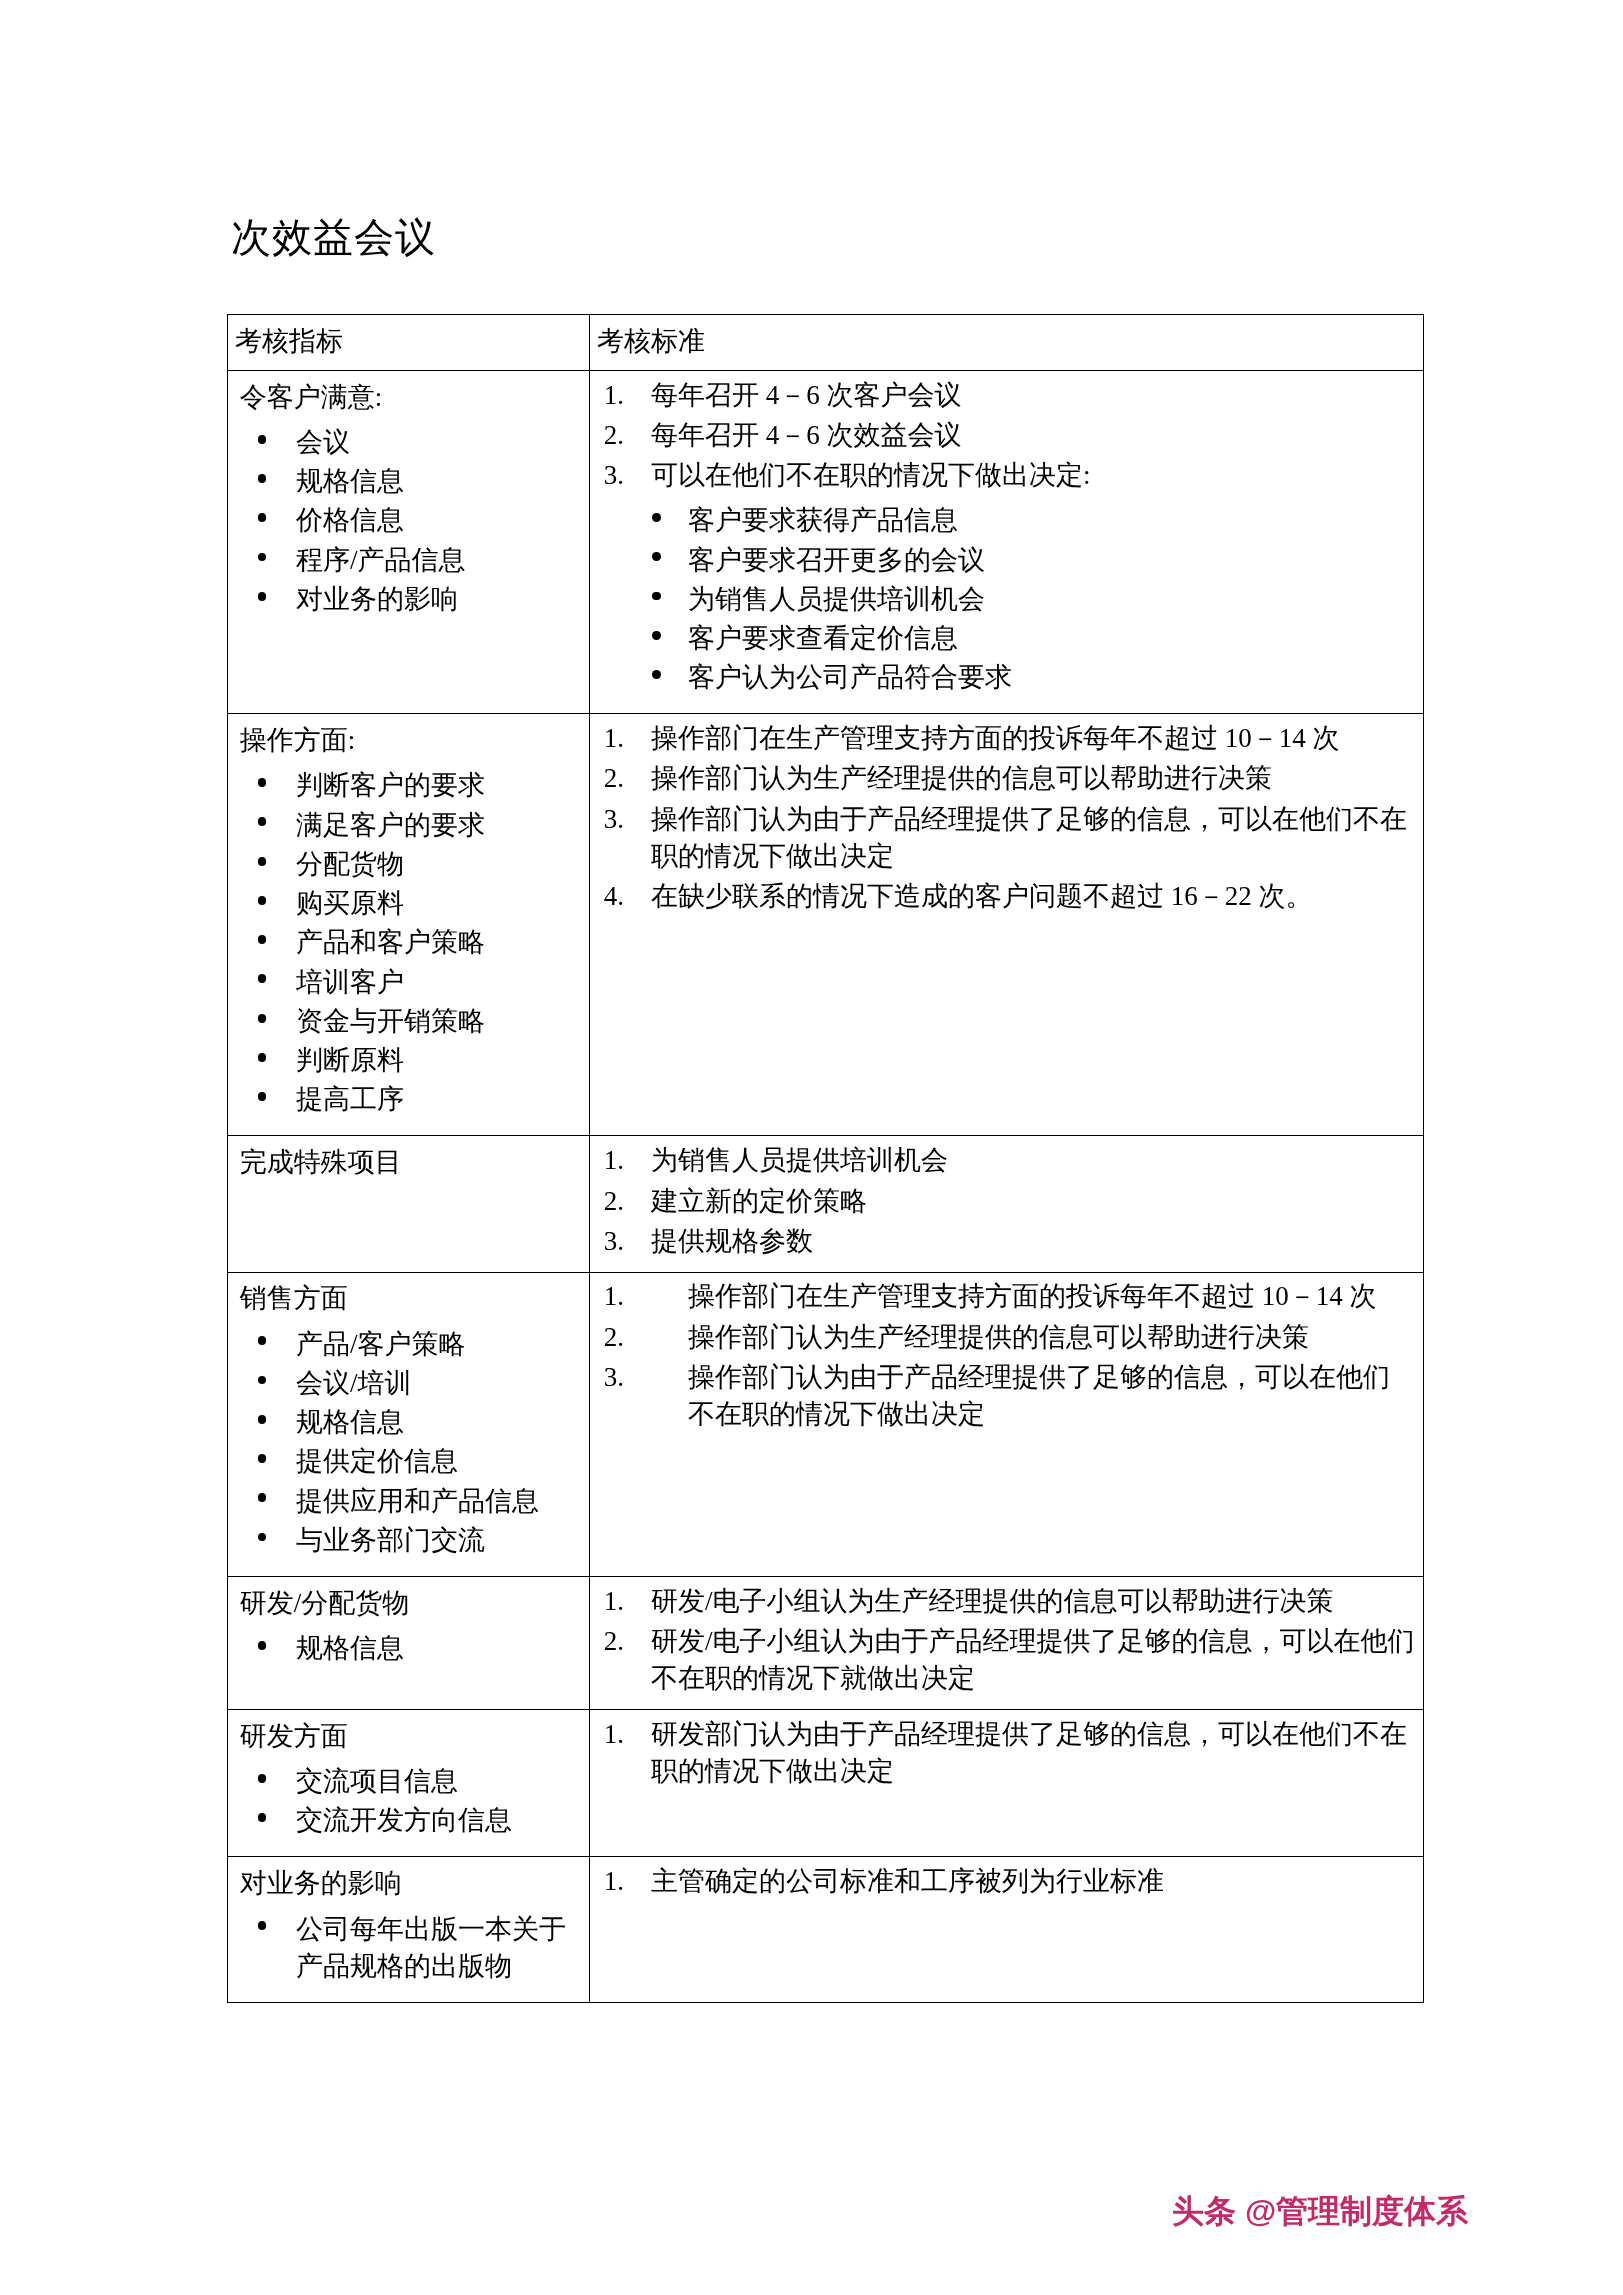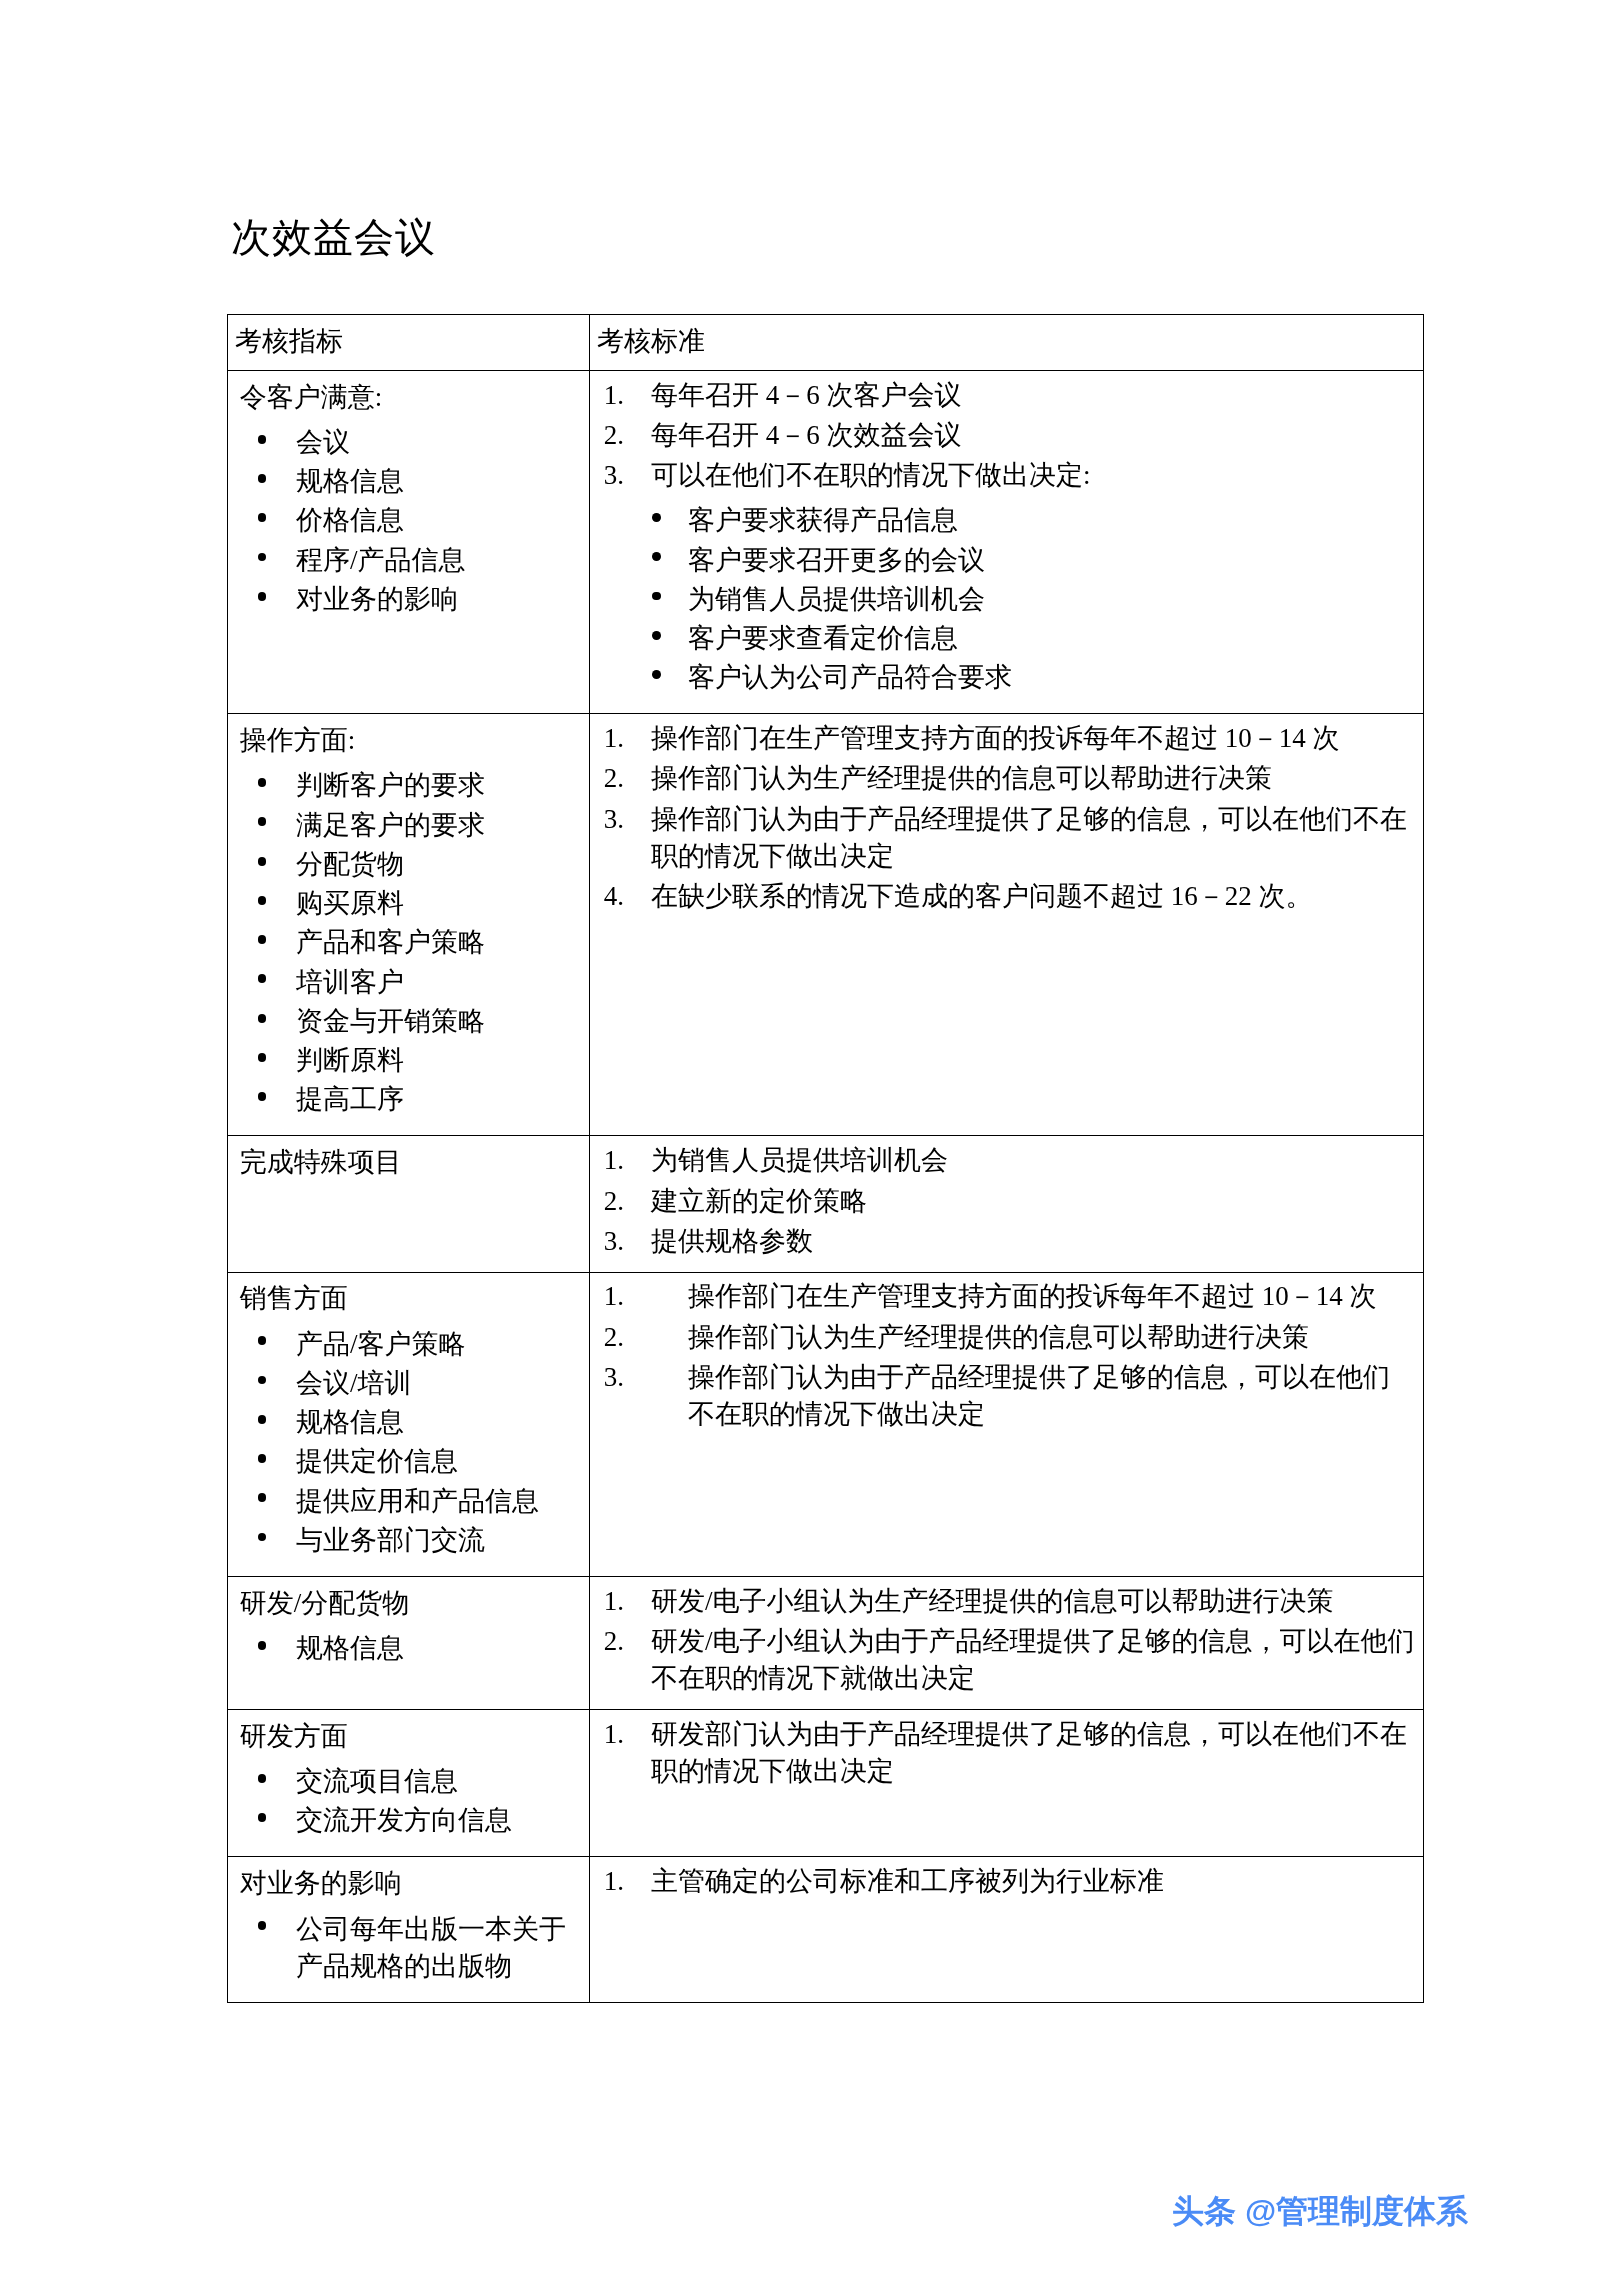--- a/index.html
+++ b/index.html
@@ -110,21 +110,21 @@
   .hang {
     display: block;
     text-indent: 0;
   }
   .watermark {
     position: absolute;
     left: 1172px;
     top: 2194px;
     font-size: 32px;
     line-height: 1.1;
-    color: #3b82f6;
+    color: #be185d;
     font-weight: bold;
     font-family: "Liberation Sans", "DejaVu Sans", sans-serif;
     white-space: nowrap;
     opacity: 0.92;
   }
 </style>
 </head>
 <body>
 
 <div class="page">

